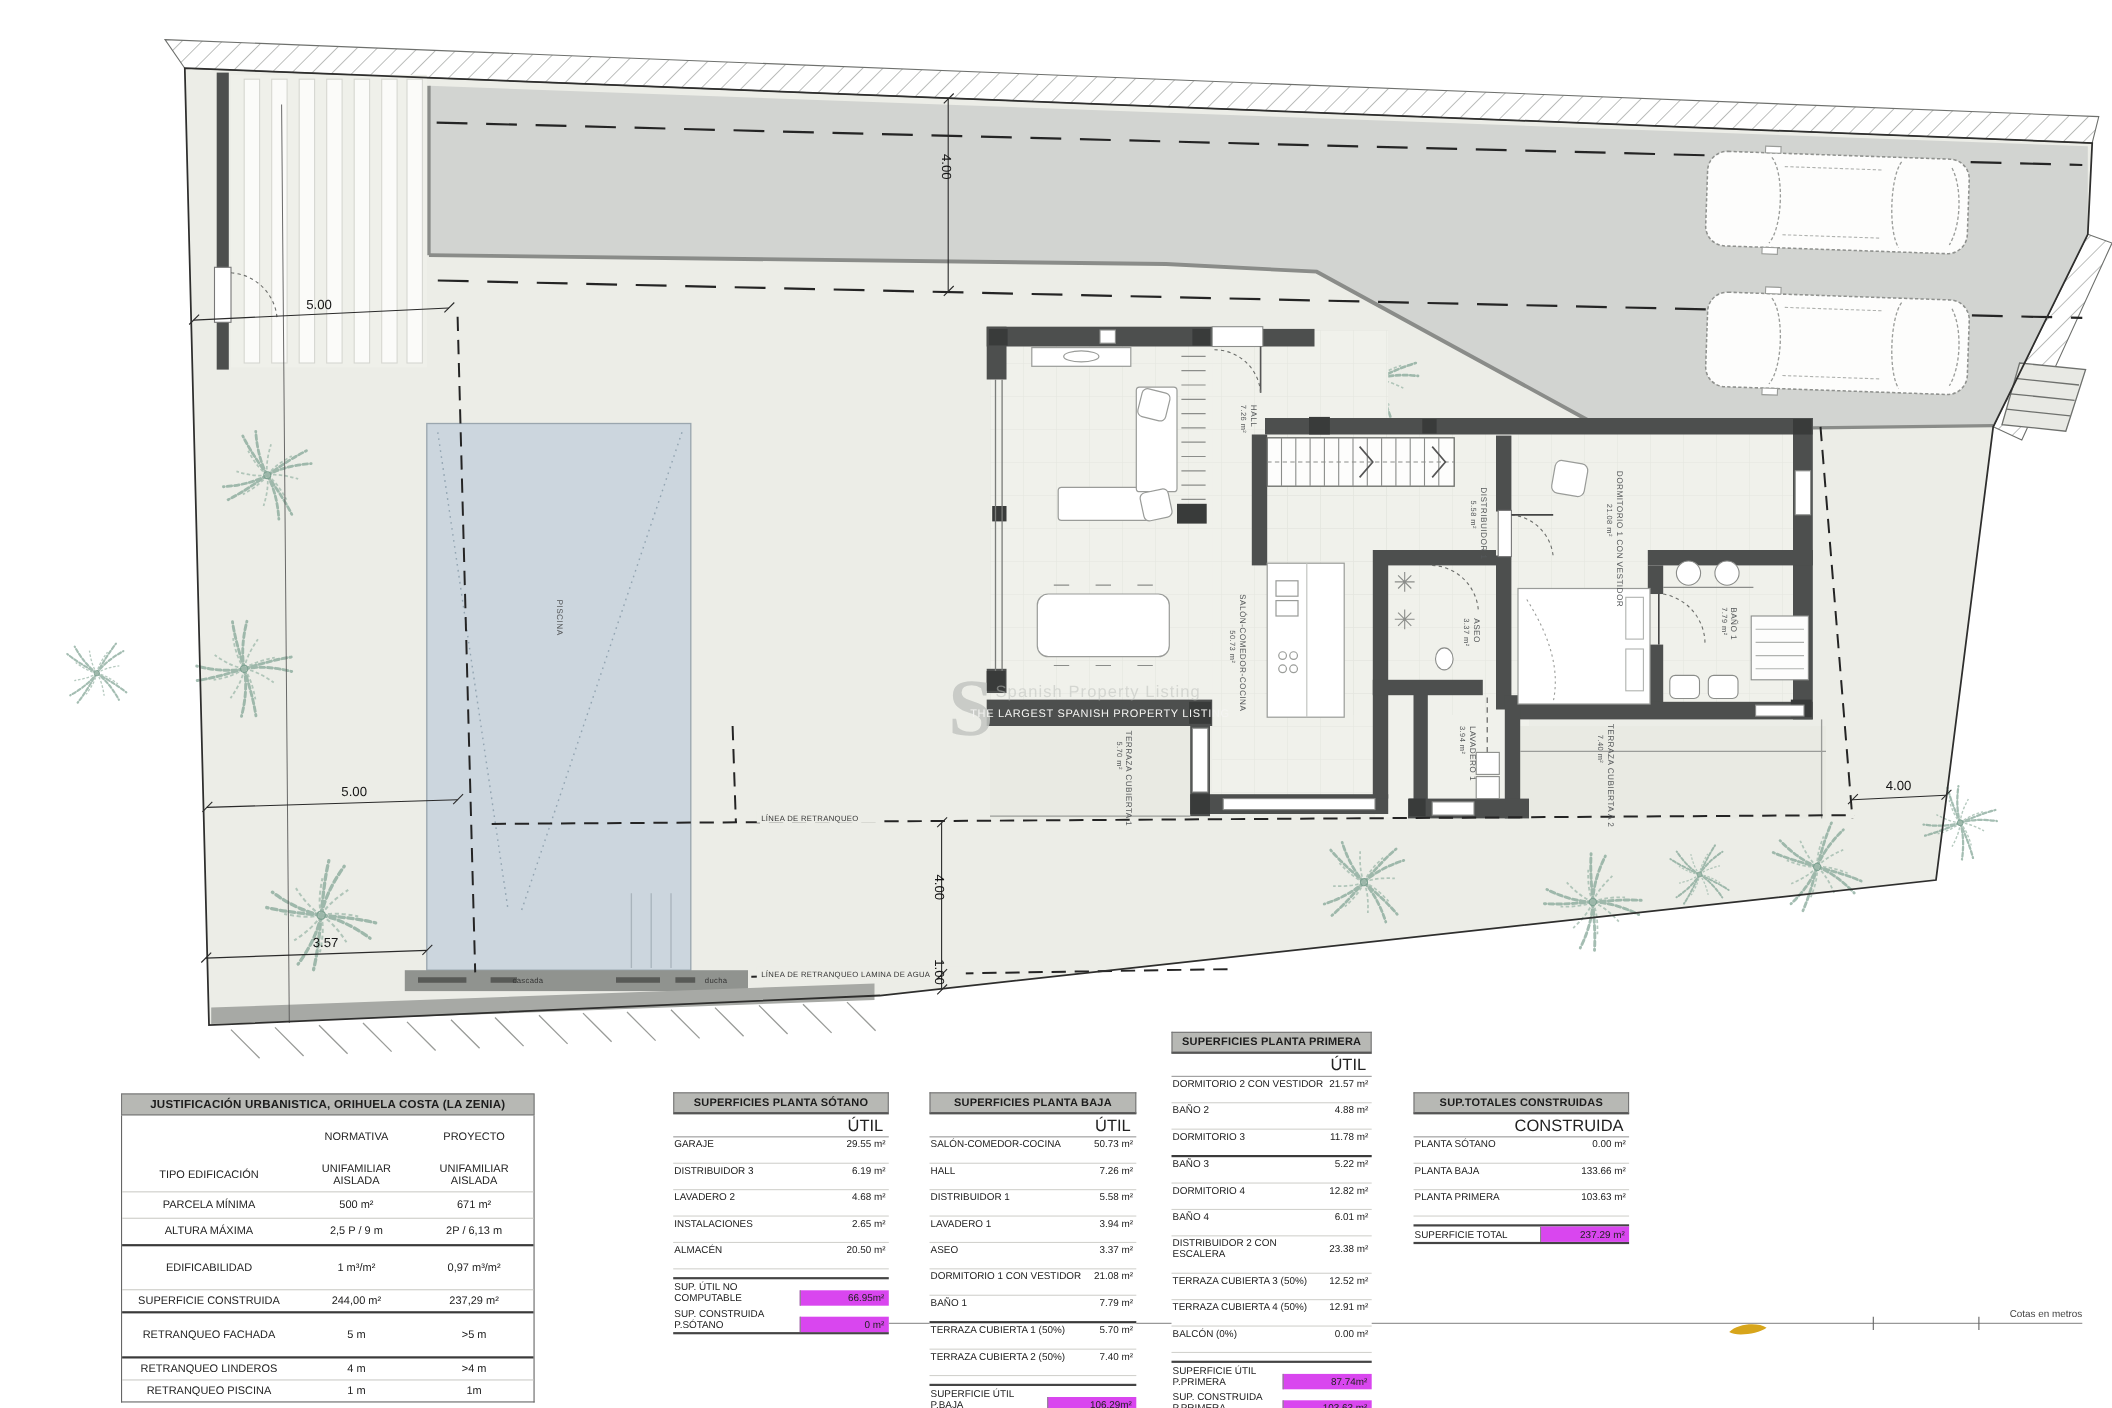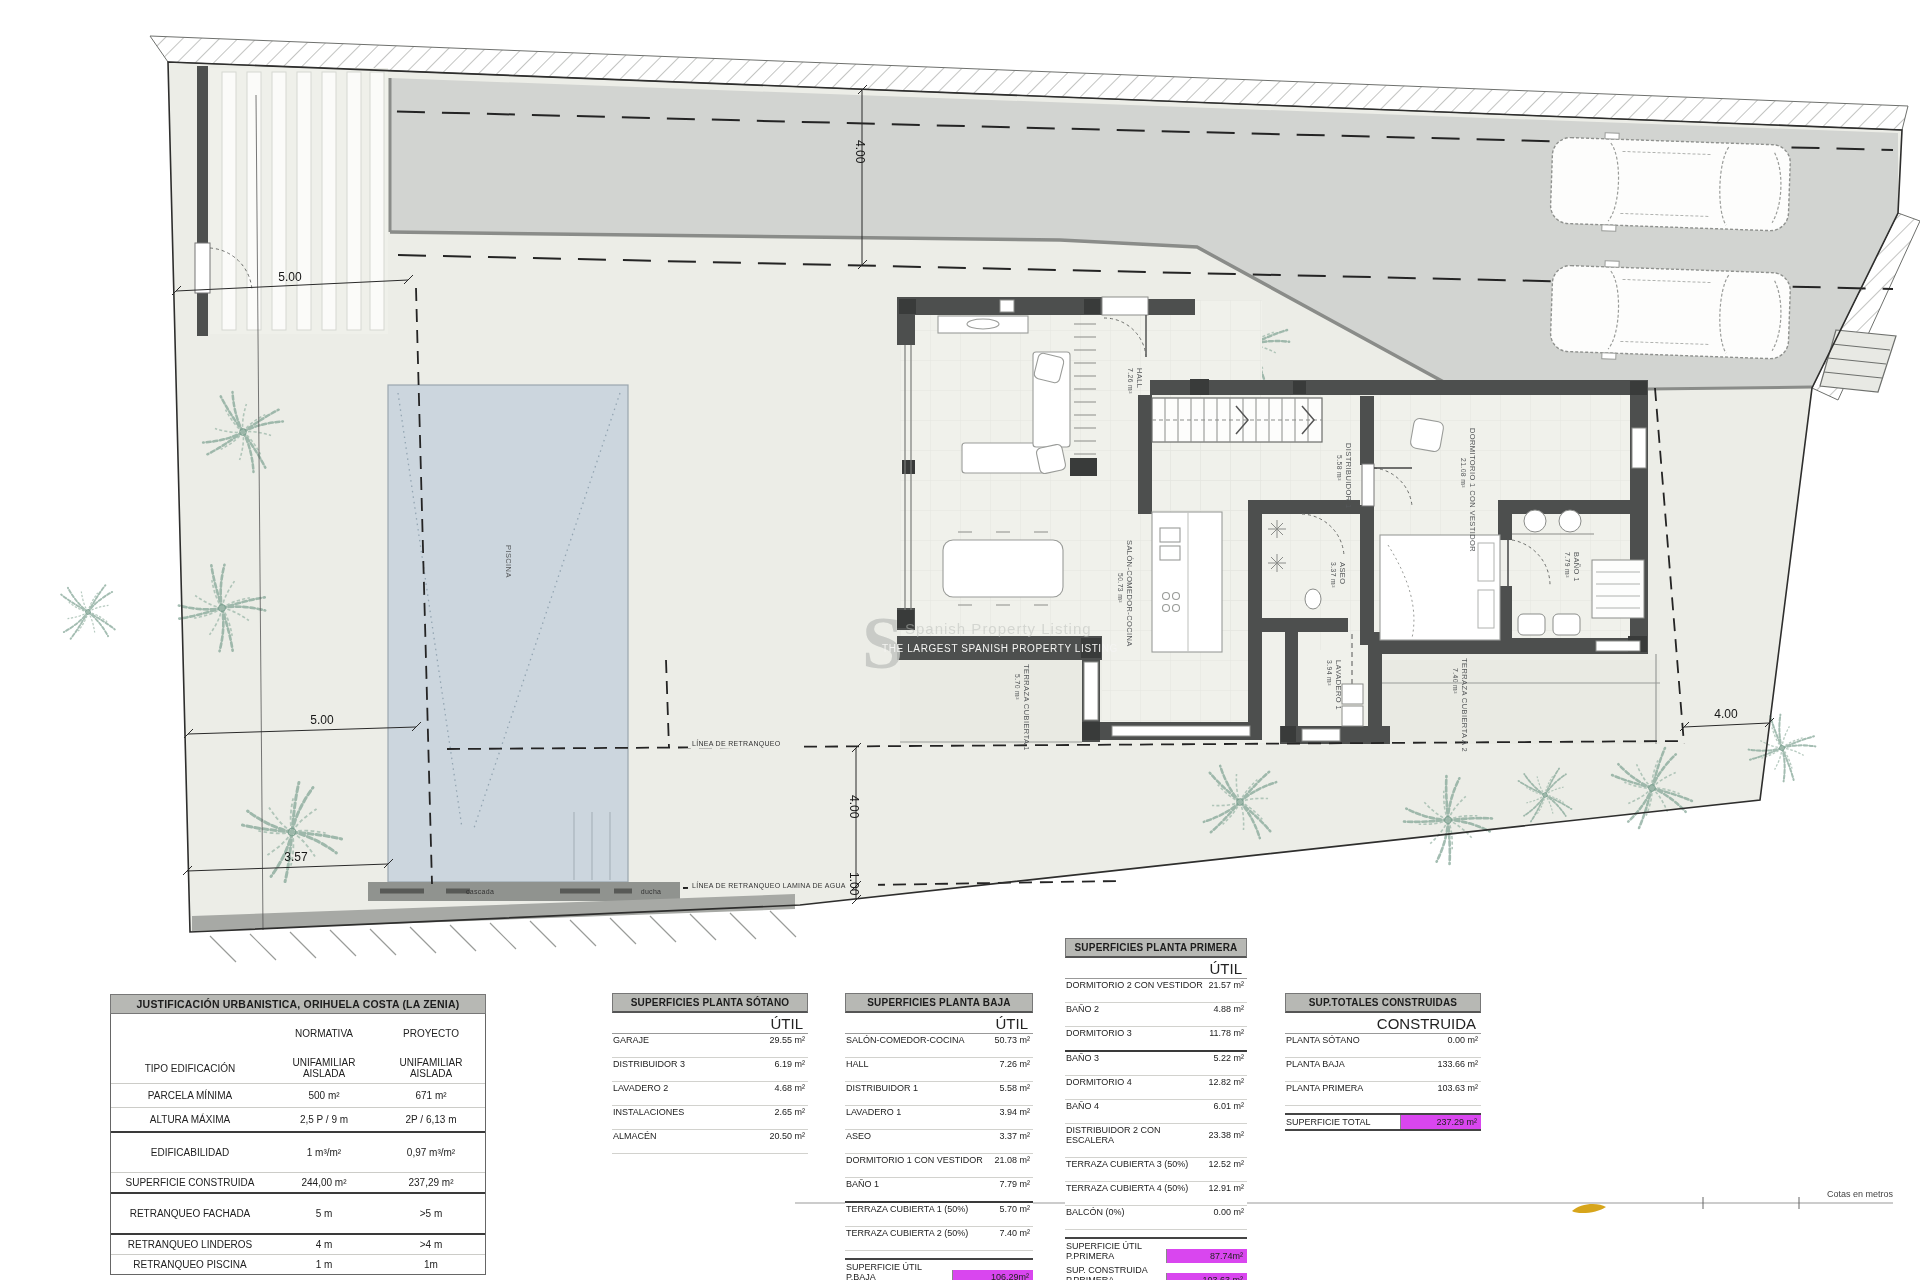--- a/index.html
+++ b/index.html
@@ -464,20 +464,30 @@
         <span class="v">4.68 m²</span>
       </div>
   <div class="srow">
         <span>INSTALACIONES</span>
         <span class="v">2.65 m²</span>
       </div>
   <div class="srow">
         <span>ALMACÉN</span>
         <span class="v">20.50 m²</span>
       </div>
+  <div class="totals">
+    <div class="trow">
+          <span class="tl">SUP. ÚTIL NO COMPUTABLE</span>
+          <span class="tv">66.95m²</span>
+        </div>
+    <div class="trow">
+          <span class="tl">SUP. CONSTRUIDA P.SÓTANO</span>
+          <span class="tv">0 m²</span>
+        </div>
+  </div>
 </div>
 
 <div class="tbl stbl" id="t3" style="left:845px;top:993px;width:188px">
   <div class="tbl-title">SUPERFICIES PLANTA BAJA</div>
   <div class="colhead">ÚTIL</div>
   <div class="srow">
         <span>SALÓN-COMEDOR-COCINA</span>
         <span class="v">50.73 m²</span>
       </div>
   <div class="srow">

